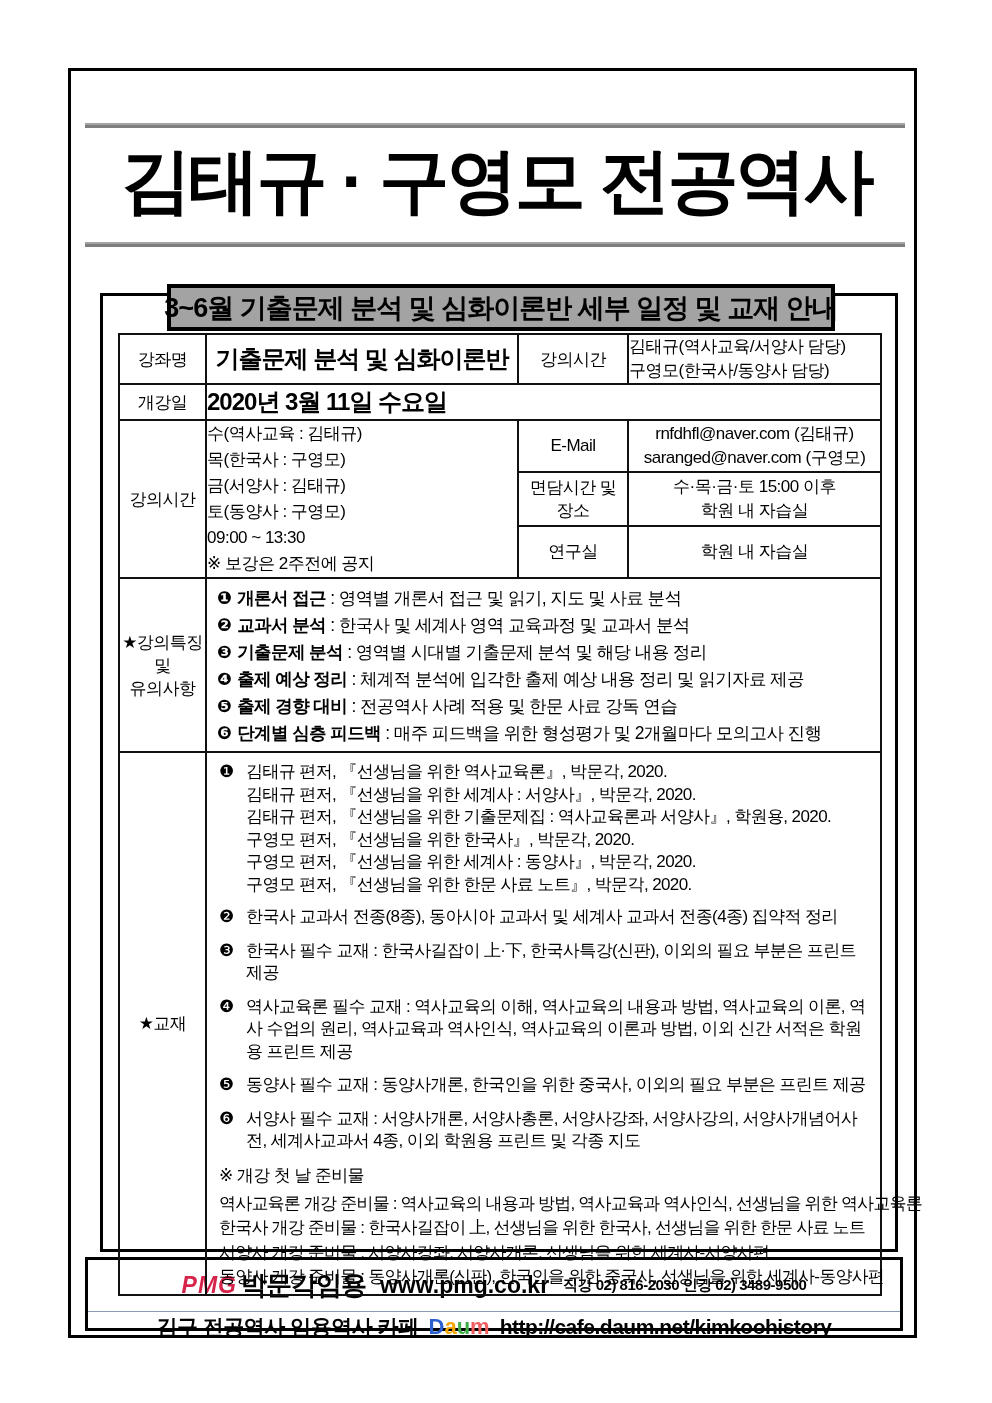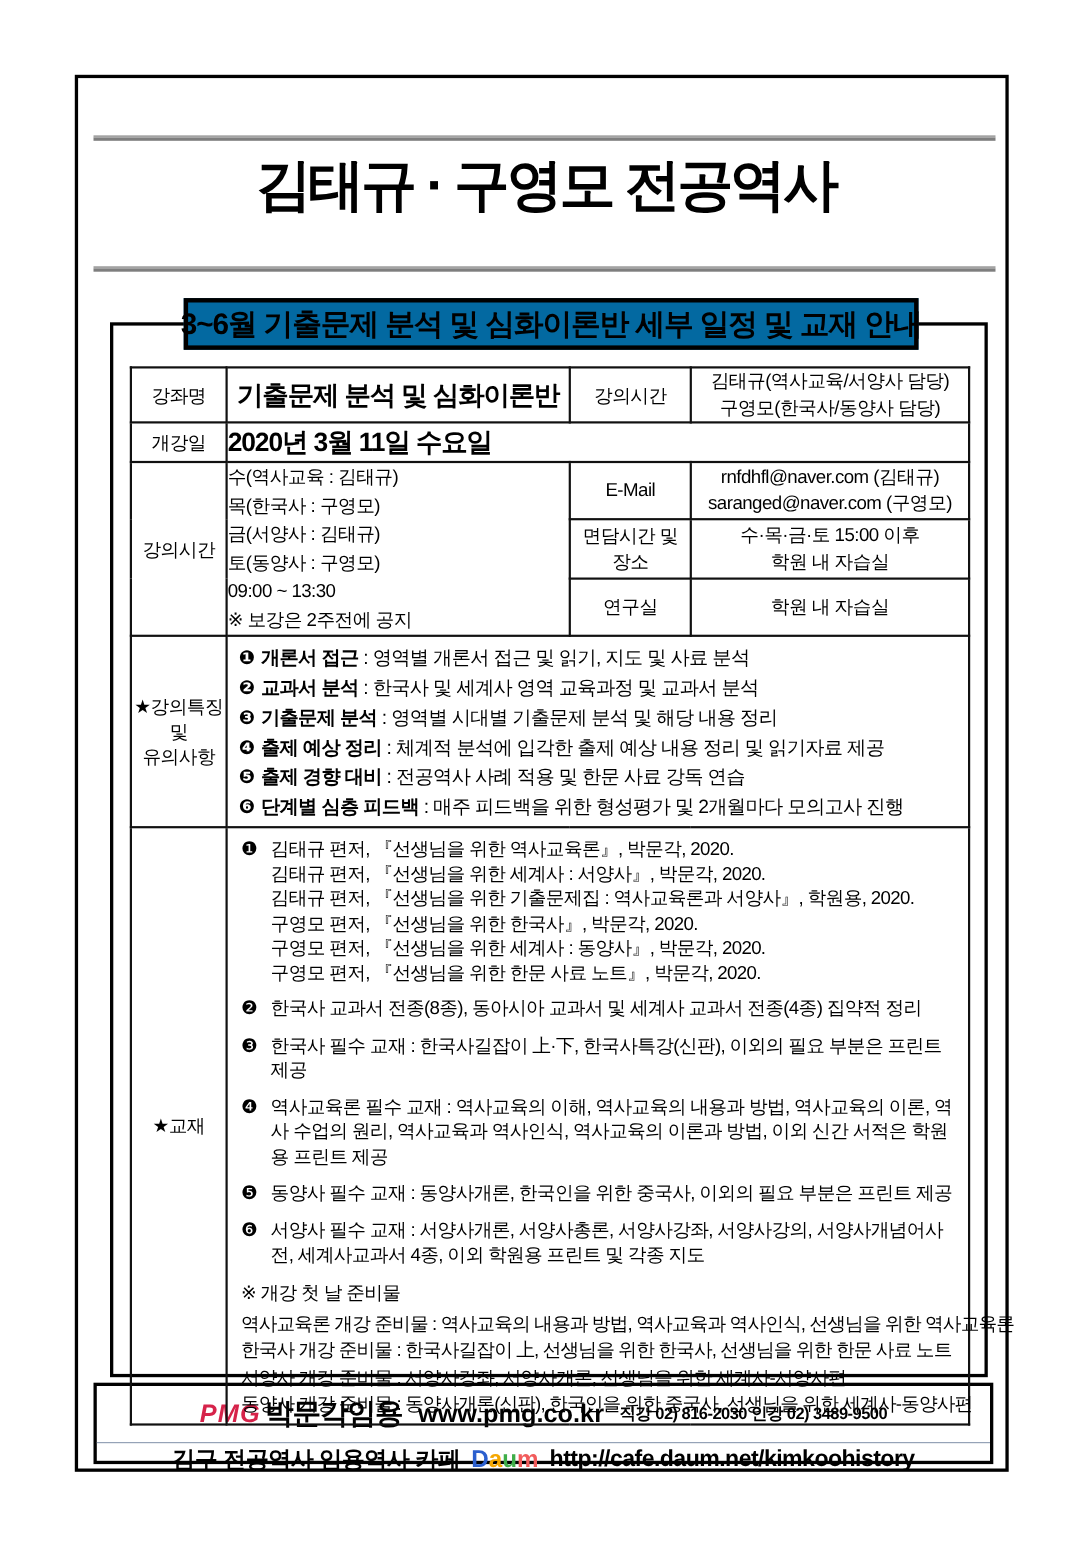--- a/index.html
+++ b/index.html
@@ -9,34 +9,34 @@
   .outer-border { position:absolute; left:68px; top:68px; width:849px; height:1270px; border:3px solid #000; }
 
   .exam-note { position:absolute; top:86px; right:90px; font-size:20px; font-weight:bold; letter-spacing:1px; }
 
   .dline { position:absolute; left:85px; width:820px; height:4px;
            border-top:2px solid #a3a3a3; border-bottom:3px solid #7e7e7e; }
   .dline1 { top:123px; }
   .dline2 { top:242px; }
 
   .big-title { position:absolute; left:0; right:0; top:134px; text-align:center;
-               font-size:51px; font-weight:900; letter-spacing:-3px; white-space:nowrap; }
+               font-size:71px; font-weight:900; letter-spacing:-3px; white-space:nowrap; }
 
   .content-box { position:absolute; left:100px; top:293px; width:798px; height:959px; border:3px solid #000; }
 
-  .banner { position:absolute; left:167px; top:271px; width:668px; height:47px; background:#0369a1;
+  .banner { position:absolute; left:167px; top:284px; width:668px; height:47px; background:#a3a3a3;
             border:4px solid #000; z-index:2; display:flex; align-items:center; justify-content:center;
             font-size:27px; font-weight:bold; letter-spacing:-1px; white-space:nowrap; }
 
   table.info { position:absolute; left:118px; top:333px; width:762px; border-collapse:collapse; table-layout:fixed; z-index:1; }
   table.info th, table.info td { border:2px solid #111; vertical-align:middle; }
   th.lab, td.lab { font-weight:normal; font-size:17px; text-align:center; letter-spacing:-0.5px; }
   td.big-val { font-size:24px; font-weight:bold; letter-spacing:-1px; }
   .center { text-align:center; }
-  .prof-cell { font-size:17px; line-height:24px; text-align:center; letter-spacing:-0.5px; }
+  .prof-cell { font-size:17px; line-height:24px; text-align:left; letter-spacing:-0.5px; }
   .sched-cell { font-size:17px; line-height:26px; text-align:left; letter-spacing:-0.5px; }
   .small-val { font-size:17px; line-height:24px; text-align:center; letter-spacing:-0.5px; }
 
   .features-cell { padding:6px 8px 4px 10px; }
   .feature-line { font-size:17.5px; line-height:27px; letter-spacing:-0.6px; white-space:nowrap; }
   .feature-line .bul { font-weight:bold; margin-right:6px; }
   .feature-line .ttl { font-weight:bold; }
 
   .mat-cell { vertical-align:top !important; padding:8px 8px 4px 12px; }
   .mat-block { margin-bottom:10px; }

